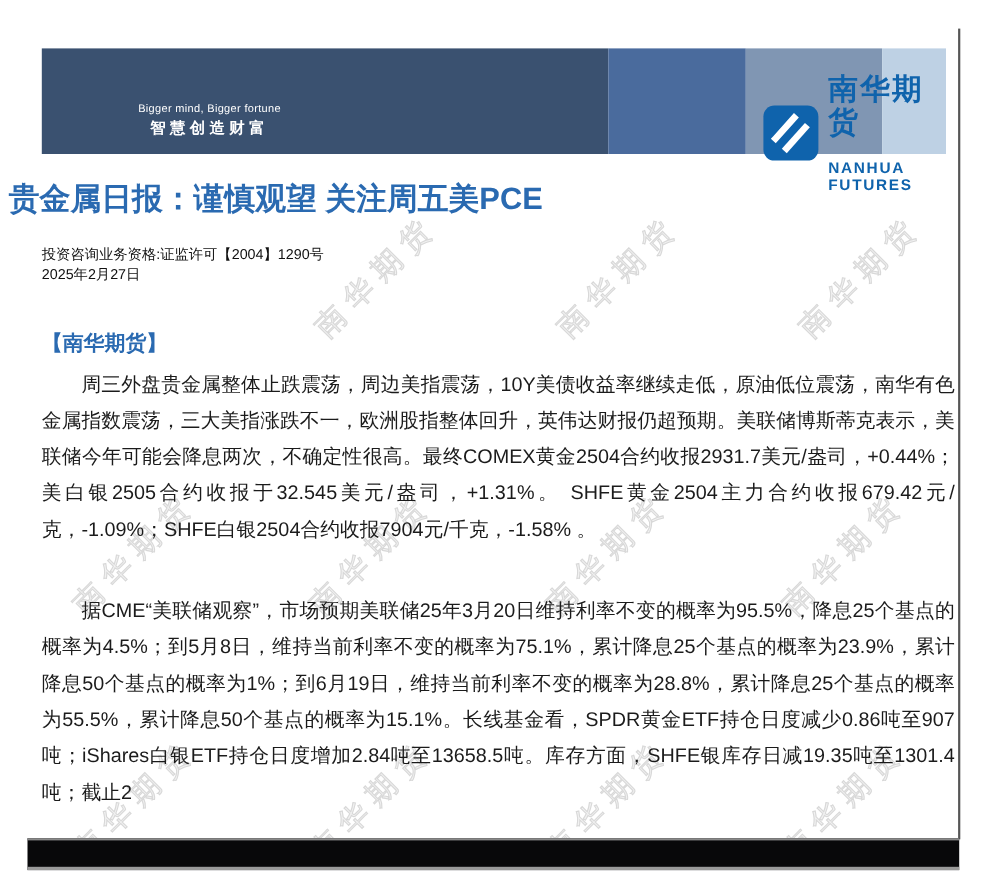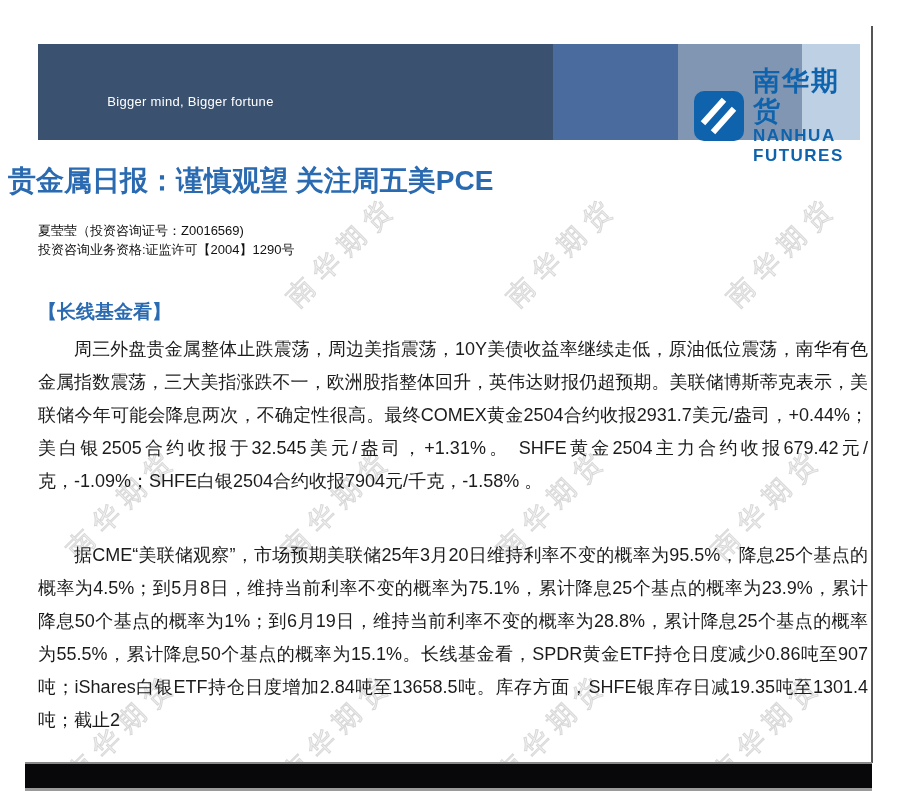--- a/index.html
+++ b/index.html
@@ -40,33 +40,33 @@
   .seg3 { width: 124px; background: var(--seg3, #8096b3); }
   .seg4 { width: 58px;  background: var(--seg4, #bed1e4); }
 
   .slogan {
     position: absolute;
     left: 55px; top: 50px;
     width: 195px;
     text-align: center;
     color: #fff;
   }
-  .slogan-en { font-size: 13px; letter-spacing: 0.3px; }
+  .slogan-en { font-size: 10px; letter-spacing: 0.3px; }
   .slogan-zh { font-size: 14px; font-weight: bold; letter-spacing: 4px; margin-top: 3px; }
 
   .logo {
     position: absolute;
     left: 655px; top: 22px;
     display: flex;
     align-items: center;
   }
   .logo-icon { width: 52px; height: 52px; display: inline-block; }
   .logo-text { margin-left: 8px; color: var(--logo-blue, #0f63ac); }
   .logo-zh { display: block; font-size: 27px; font-weight: bold; letter-spacing: 2px; line-height: 30px; }
-  .logo-en { display: block; font-size: 17px; font-weight: bold; letter-spacing: 1.5px; margin-top: 0; }
+  .logo-en { display: block; font-size: 14px; font-weight: bold; letter-spacing: 1.5px; margin-top: 18px; }
 
   
   .title {
     position: absolute;
     right: 32px; top: 162px;
     width: 860px;
     text-align: left;
     font-size: 28px;
     font-weight: bold;
     color: var(--accent, #2a6ab1);
@@ -145,45 +145,46 @@
   </div>
 
   <header class="banner">
     <div class="seg seg1"></div>
     <div class="seg seg2"></div>
     <div class="seg seg3"></div>
     <div class="seg seg4"></div>
 
     <div class="slogan">
       <div class="slogan-en">Bigger mind, Bigger fortune</div>
+      <div class="slogan-zh">智慧创造财富</div>
     </div>
 
     <div class="logo">
       <span class="logo-icon">
         <svg width="52" height="52" viewBox="0 0 52 52" xmlns="http://www.w3.org/2000/svg">
           <rect x="1" y="1" width="50" height="50" rx="10" fill="#0f63ac"></rect>
           <path d="M12 31 L29 12" stroke="#ffffff" stroke-width="6" stroke-linecap="square" fill="none"></path>
           <path d="M22 40 L39 21" stroke="#ffffff" stroke-width="6" stroke-linecap="square" fill="none"></path>
         </svg>
       </span>
       <span class="logo-text">
         <span class="logo-zh">南华期货</span>
         <span class="logo-en">NANHUA FUTURES</span>
       </span>
     </div>
   </header>
 
   <h1 class="title">贵金属日报：谨慎观望 关注周五美PCE</h1>
 
   <div class="meta">
-    <p>夏莹莹（投资咨询证号：Z0016569)</p>
     <p>投资咨询业务资格:证监许可【2004】1290号</p>
+    <p>2025年2月27日</p>
   </div>
 
-  <h2 class="sec-heading h1">【长线基金看】</h2>
+  <h2 class="sec-heading h1">【南华期货】</h2>
   <p class="sec-body b1">周三外盘贵金属整体止跌震荡，周边美指震荡，10Y美债收益率继续走低，原油低位震荡，南华有色金属指数震荡，三大美指涨跌不一，欧洲股指整体回升，英伟达财报仍超预期。美联储博斯蒂克表示，美联储今年可能会降息两次，不确定性很高。最终COMEX黄金2504合约收报2931.7美元/盎司，+0.44%；美白银2505合约收报于32.545美元/盎司，+1.31%。 SHFE黄金2504主力合约收报679.42元/克，-1.09%；SHFE白银2504合约收报7904元/千克，-1.58% 。</p>
 
   <p class="sec-body b2">据CME“美联储观察”，市场预期美联储25年3月20日维持利率不变的概率为95.5%，降息25个基点的概率为4.5%；到5月8日，维持当前利率不变的概率为75.1%，累计降息25个基点的概率为23.9%，累计降息50个基点的概率为1%；到6月19日，维持当前利率不变的概率为28.8%，累计降息25个基点的概率为55.5%，累计降息50个基点的概率为15.1%。长线基金看，SPDR黄金ETF持仓日度减少0.86吨至907吨；iShares白银ETF持仓日度增加2.84吨至13658.5吨。库存方面，SHFE银库存日减19.35吨至1301.4吨；截止2</p>
 
   <div class="edge-line"></div>
   <div class="footer-bar"></div>
 
 </div>
 
 </body></html>

